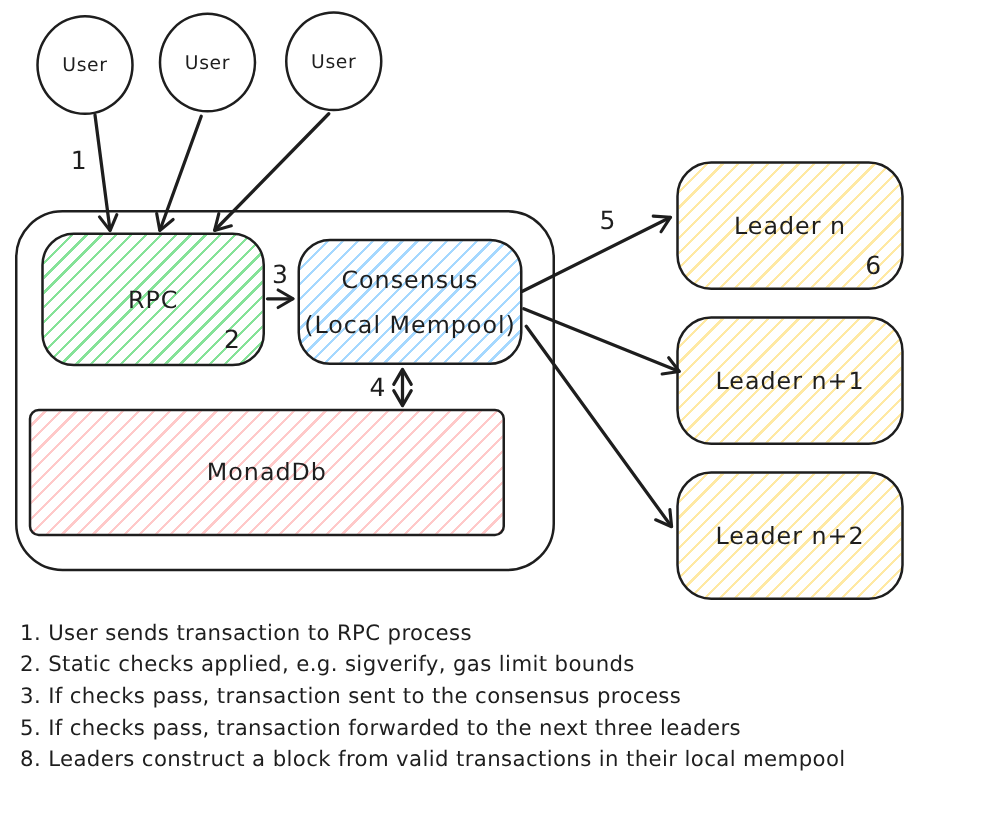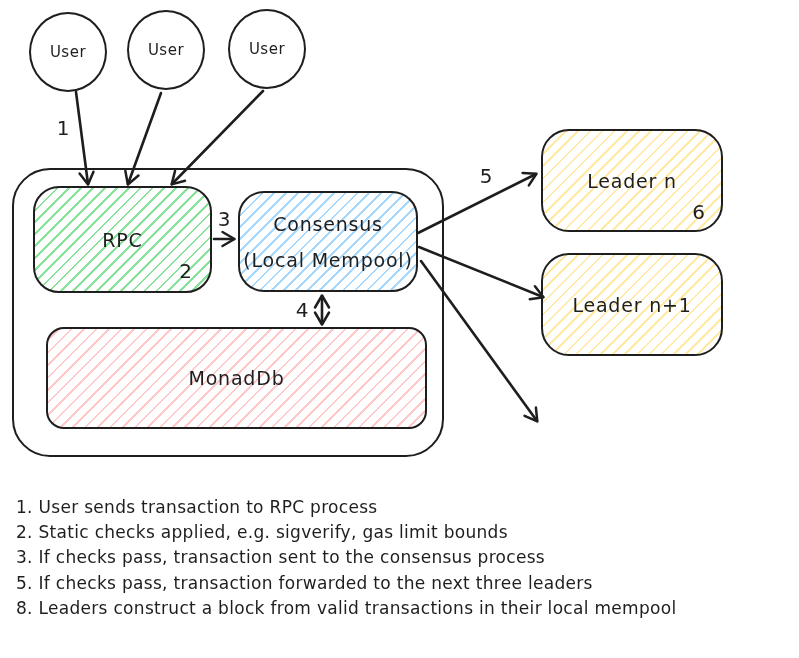--- a/index.html
+++ b/index.html
@@ -65,21 +65,21 @@
       rgba(0,0,0,0) 0px, rgba(0,0,0,0) 7px,
       #ffc9c9 7px, #ffc9c9 8.8px);
   }
   .hatch-yellow {
     background: repeating-linear-gradient(135deg,
       rgba(0,0,0,0) 0px, rgba(0,0,0,0) 6.8px,
       #ffe9a3 6.8px, #ffe9a3 8.6px);
   }
   #rpc-box       { left: 33px;  top: 186px; width: 179px; height: 107px; border-radius: 26px; }
   #consensus-box { left: 238px; top: 191px; width: 180px; height: 101px; border-radius: 26px; }
-  #monaddb-box   { left: 46px;  top: 327px; width: 381px; height: 102px; border-radius: 18px; }
+  #monaddb-box   { left: 23px;  top: 327px; width: 381px; height: 102px; border-radius: 8px; }
   #leader-n-box   { left: 541px; top: 129px; width: 182px; height: 103px; border-radius: 28px; }
   #leader-n1-box  { left: 541px; top: 253px; width: 182px; height: 103px; border-radius: 28px; }
   #leader-n2-box  { left: 541px; top: 377px; width: 182px; height: 103px; border-radius: 28px; }
   .corner-badge {
     position: absolute;
     font-size: 20px;
     letter-spacing: 0;
   }
   #badge-2 { right: 18px; bottom: 8px; }
   #badge-6 { right: 16px; bottom: 6px; }
@@ -138,20 +138,23 @@
     <span>MonadDb</span>
   </div>
 
   <div id="leader-n-box" class="node hatch-yellow">
     <span>Leader n</span>
     <span id="badge-6" class="corner-badge">6</span>
   </div>
   <div id="leader-n1-box" class="node hatch-yellow">
     <span>Leader n+1</span>
   </div>
+  <div id="leader-n2-box" class="node hatch-yellow">
+    <span>Leader n+2</span>
+  </div>
 
   <span id="step-1" class="step-num">1</span>
   <span id="step-3" class="step-num">3</span>
   <span id="step-4" class="step-num">4</span>
   <span id="step-5" class="step-num">5</span>
 
   <svg id="arrows-layer" width="799" height="658" viewBox="0 0 799 658">
     <defs>
       <marker id="ah" markerUnits="userSpaceOnUse" markerWidth="20" markerHeight="20" viewBox="-17 -10 20 20" refX="-0.5" refY="0" orient="auto-start-reverse">
         <path d="M-12,-7 L0,0 L-12,7" fill="none" stroke="#1e1e1e" stroke-width="2.5" stroke-linecap="round" stroke-linejoin="round"></path>

